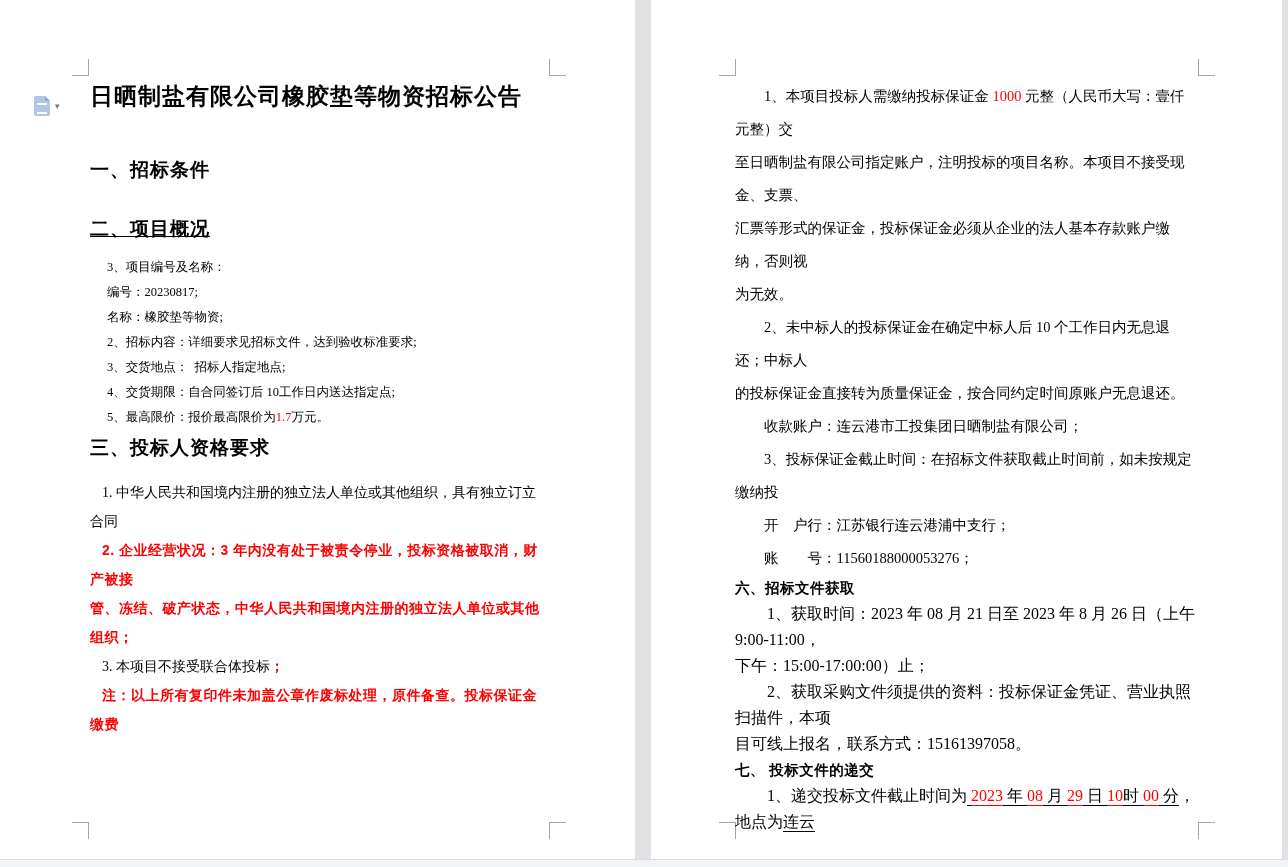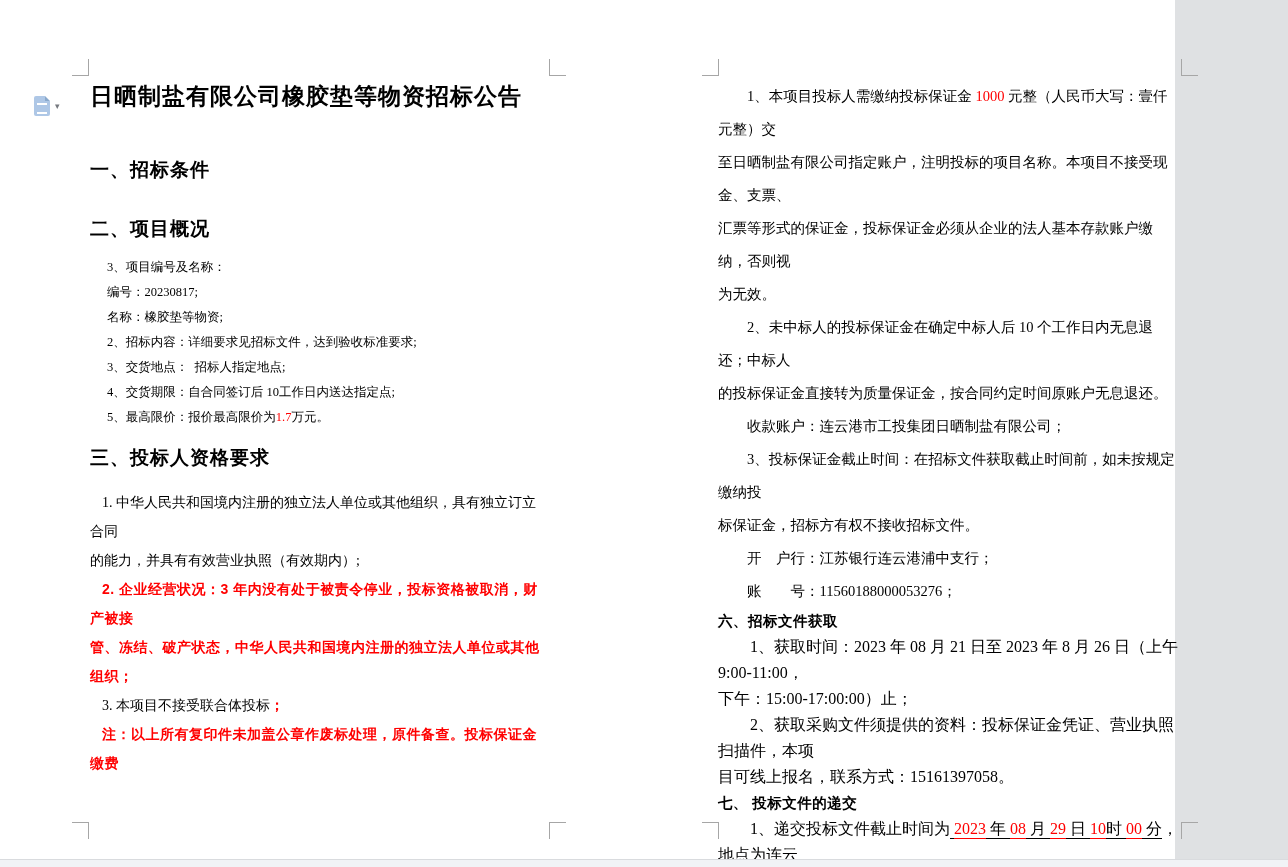--- a/index.html
+++ b/index.html
@@ -1,20 +1,20 @@
 <!DOCTYPE html>
 <html><head>
 <meta charset="utf-8">
 <style>
   html,body{margin:0;padding:0;background:#e1e3e5;}
   .stage{position:relative;width:1288px;height:867px;background:#dfe1e3;overflow:hidden;
          font-family:"Liberation Serif","DejaVu Serif",serif;color:#000;}
   .page{position:absolute;top:0;height:859px;background:#fff;}
   .page1{left:0;width:635px;}
-  .page2{left:634px;width:541px;}
+  .page2{left:651px;width:631px;}
   .statusbar{position:absolute;left:0;top:859px;width:1288px;height:8px;background:#f1f3f6;border-top:1px solid #d9dbde;}
 
   
   .mark{position:absolute;width:16px;height:16px;}
   .m-tl{border-right:1px solid #a6a6a6;border-bottom:1px solid #a6a6a6;}
   .m-tr{border-left:1px solid #a6a6a6;border-bottom:1px solid #a6a6a6;}
   .m-bl{border-right:1px solid #a6a6a6;border-top:1px solid #a6a6a6;}
   .m-br{border-left:1px solid #a6a6a6;border-top:1px solid #a6a6a6;}
 
   
@@ -25,22 +25,22 @@
   .clip::after{content:"";position:absolute;right:0;top:0;border-left:5px solid #8aa9cc;border-top:5px solid #fff;}
   .dd{font-family:"DejaVu Sans",sans-serif;font-size:9px;color:#75797f;line-height:1;}
 
   .content{position:absolute;}
   .c1{left:90px;top:82px;width:459px;}
   .c2{left:84px;top:80px;width:463px;}
 
   .ln{white-space:pre-wrap;}
   .doc-title{font-size:23px;font-weight:bold;letter-spacing:1px;line-height:30px;margin-bottom:44px;}
   .h1{font-size:19px;font-weight:bold;line-height:28px;margin-bottom:31px;letter-spacing:1px;}
-  .h1.mt{margin-top:14px;margin-bottom:16px;}
-  .h1.mt2{margin-top:24px;margin-bottom:12px;}
+  .h1.mt{margin-top:4px;margin-bottom:16px;}
+  .h1.mt2{margin-top:24px;margin-bottom:12px;text-decoration:underline;}
   .p1-para{font-size:14px;line-height:37px;}
   .p1-list{font-size:12.5px;line-height:25px;padding-left:17px;}
   .s3{font-size:14px;line-height:29px;}
   .ind{text-indent:2em;}
   .ind1{text-indent:12px;}
   .rb{color:#ff0000;font-weight:bold;font-family:"Liberation Sans","DejaVu Sans",sans-serif;letter-spacing:.5px;}
   .g1 .ln{font-size:14.5px;line-height:33px;}
   .g2 .ln{font-size:16px;line-height:26px;}
   .h2s{font-size:14.5px;font-weight:bold;line-height:26px;letter-spacing:.5px;}
   .u{text-decoration:underline;text-underline-offset:4px;}
@@ -74,21 +74,20 @@
         <div class="ln"><span>名称：橡胶垫等物资;</span></div>
         <div class="ln"><span>2、招标内容：详细要求见招标文件，达到验收标准要求;</span></div>
         <div class="ln"><span>3、交货地点：  招标人指定地点;</span></div>
         <div class="ln"><span>4、交货期限：自合同签订后 10工作日内送达指定点;</span></div>
         <div class="ln"><span>5、最高限价：报价最高限价为</span><span style="color: rgb(255, 0, 0); text-align: right;">1.7</span><span>万元。</span></div>
       </div>
 
       <div class="h1 mt">三、投标人资格要求</div>
       <div class="s3">
         <div class="ln ind1">1. 中华人民共和国境内注册的独立法人单位或其他组织，具有独立订立合同</div>
-        <div class="ln">的能力，并具有有效营业执照（有效期内）;</div>
         <div class="ln ind1 rb">2. 企业经营状况：3 年内没有处于被责令停业，投标资格被取消，财产被接</div>
         <div class="ln rb">管、冻结、破产状态，中华人民共和国境内注册的独立法人单位或其他组织；</div>
         <div class="ln ind1"><span>3. 本项目不接受联合体投标</span><span class="b" style="color: rgb(255, 0, 0);">；</span></div>
         <div class="ln ind1 rb">注：以上所有复印件未加盖公章作废标处理，原件备查。投标保证金缴费</div>
 
       </div>
 
     </div>
   </div>
 
@@ -101,21 +100,20 @@
     <div class="content c2">
       <div class="g1">
         <div class="ln ind"><span>1、本项目投标人需缴纳投标保证金 </span><span style="color: rgb(255, 0, 0);">1000</span><span> 元整（人民币大写：壹仟元整）交</span></div>
         <div class="ln"><span>至日晒制盐有限公司指定账户，注明投标的项目名称。本项目不接受现金、支票、</span></div>
         <div class="ln"><span>汇票等形式的保证金，投标保证金必须从企业的法人基本存款账户缴纳，否则视</span></div>
         <div class="ln"><span>为无效。</span></div>
         <div class="ln ind"><span>2、未中标人的投标保证金在确定中标人后 10 个工作日内无息退还；中标人</span></div>
         <div class="ln"><span>的投标保证金直接转为质量保证金，按合同约定时间原账户无息退还。</span></div>
         <div class="ln ind"><span>收款账户：连云港市工投集团日晒制盐有限公司；</span></div>
         <div class="ln ind"><span>3、投标保证金截止时间：在招标文件获取截止时间前，如未按规定缴纳投</span></div>
-        <div class="ln"><span>标保证金，招标方有权不接收招标文件。</span></div>
         <div class="ln ind"><span>开　户行：江苏银行连云港浦中支行；</span></div>
         <div class="ln ind"><span>账　　号：11560188000053276；</span></div>
       </div>
 
       <div class="g2">
         <div class="h2s">六、招标文件获取</div>
         <div class="ln ind"><span>1、获取时间：2023 年 08 月 21 日至 2023 年 8 月 26 日（上午 9:00-11:00，</span></div>
         <div class="ln"><span>下午：15:00-17:00:00）止；</span></div>
         <div class="ln ind"><span>2、获取采购文件须提供的资料：投标保证金凭证、营业执照扫描件，本项</span></div>
         <div class="ln"><span>目可线上报名，联系方式：15161397058。</span></div>

